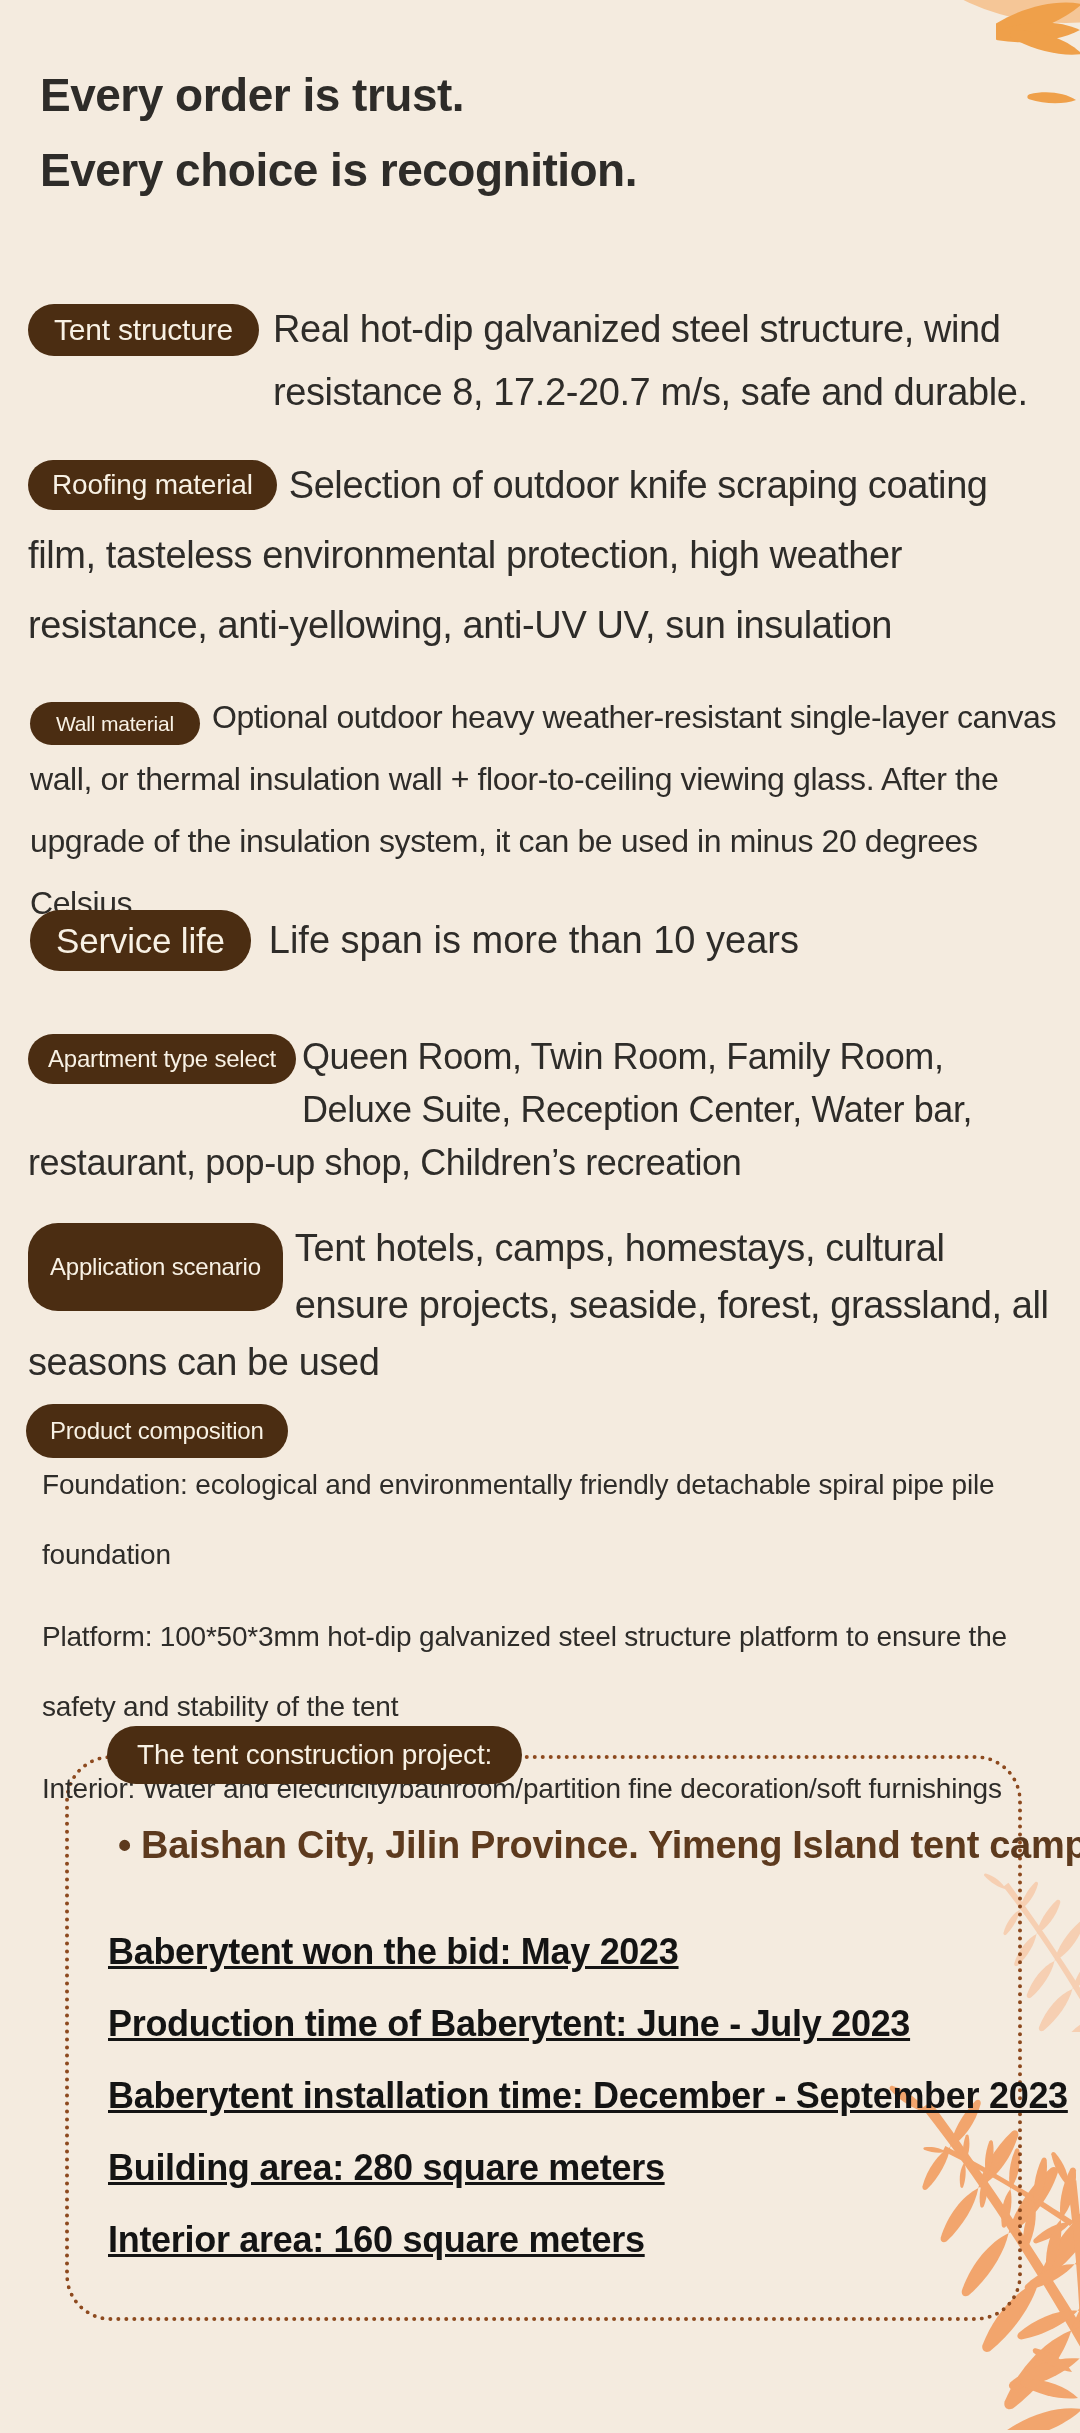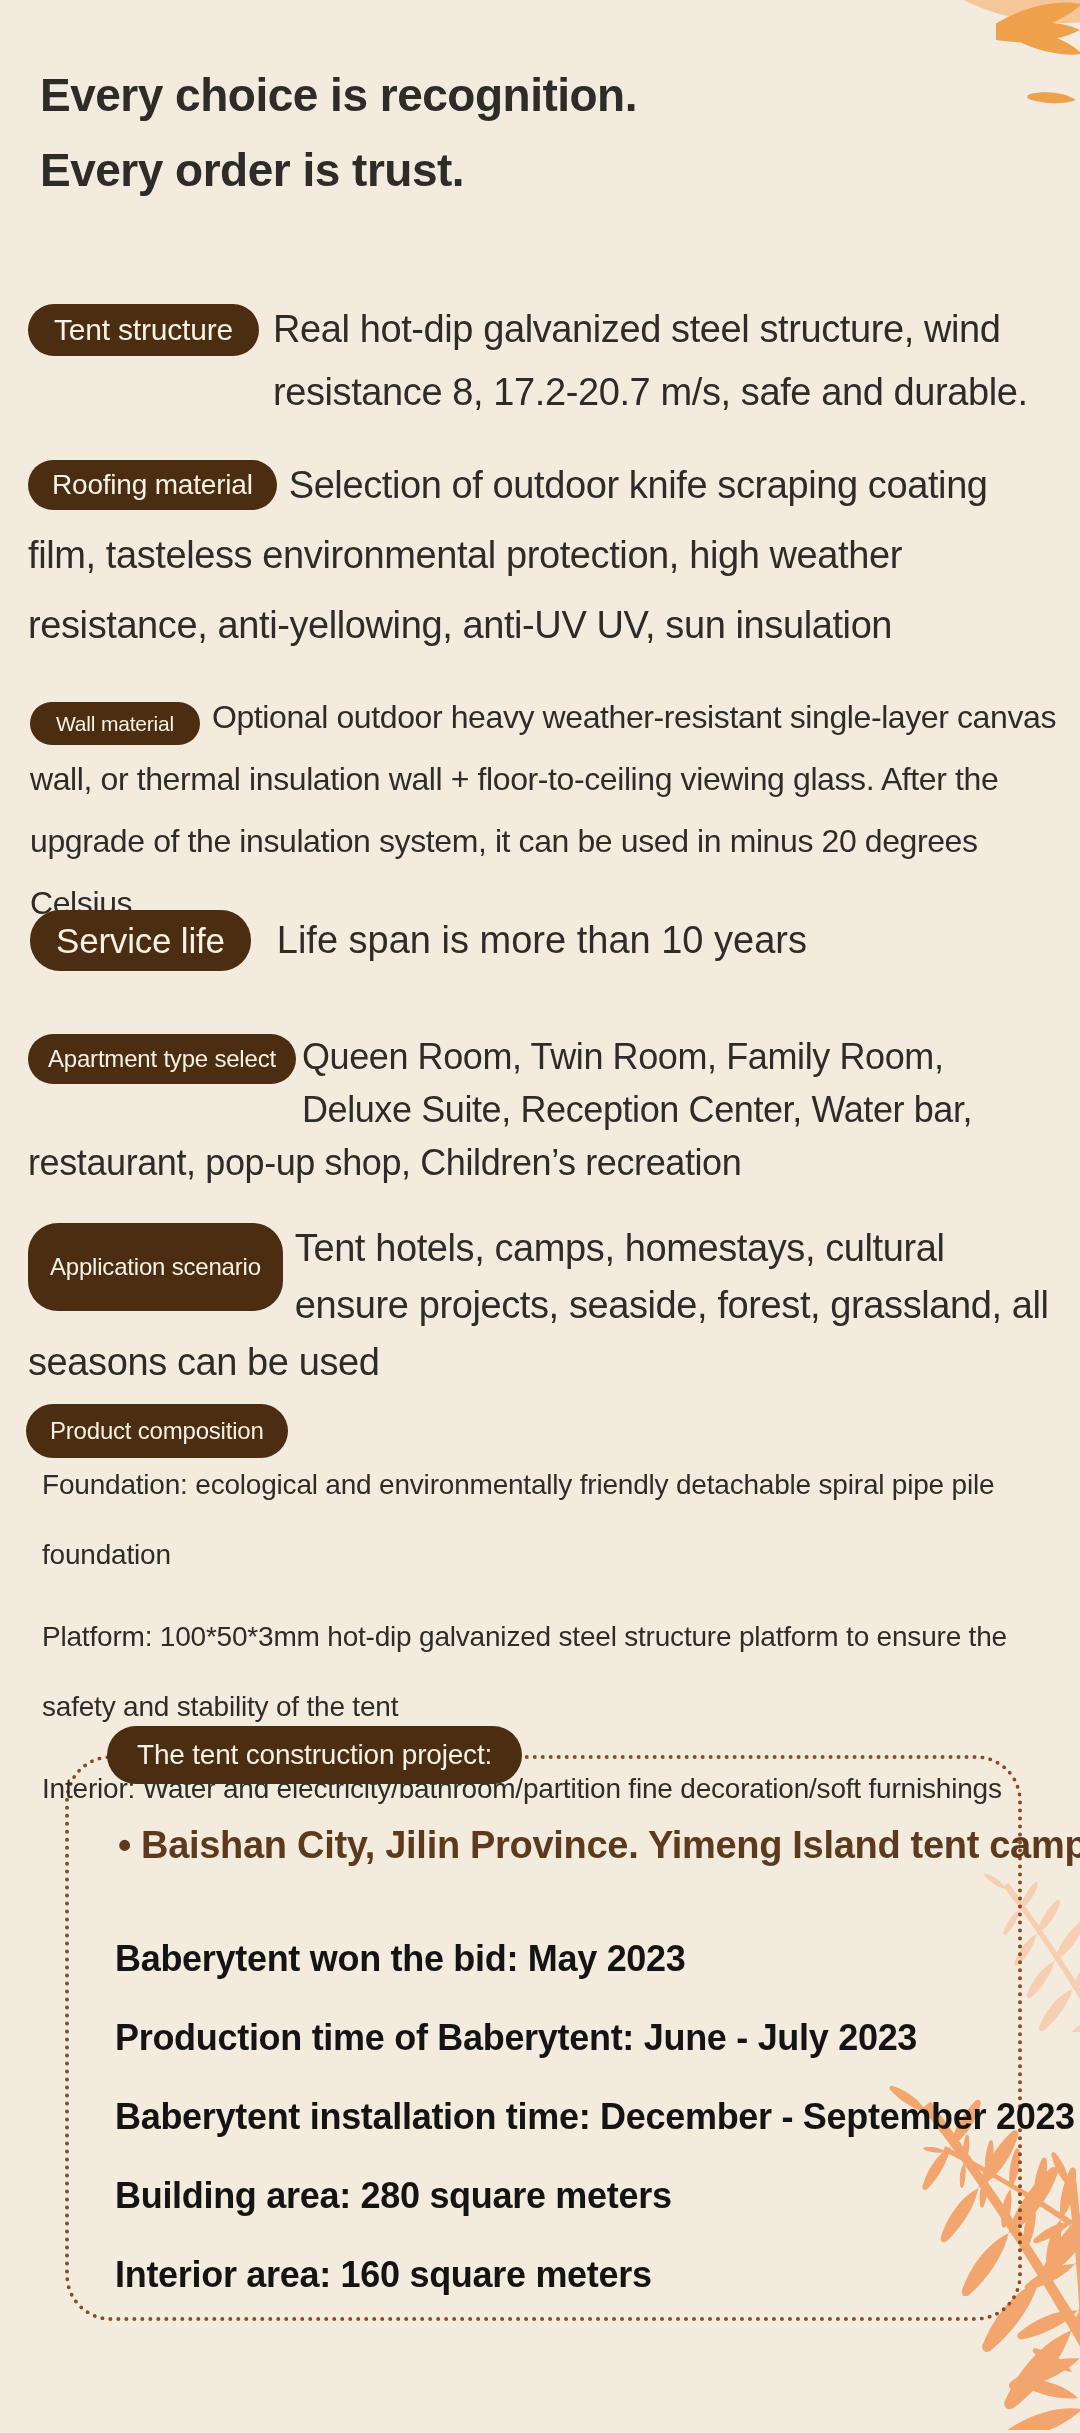--- a/index.html
+++ b/index.html
@@ -27,21 +27,21 @@
     letter-spacing:-0.2px;line-height:1;white-space:nowrap;
   }
   .sec p{margin:0;letter-spacing:-0.4px;}
   .sec .badge{float:left;}
   .sec1{left:28px;top:298px;width:1024px;font-size:38px;line-height:63px;}
   .sec1 .badge{font-size:30px;padding:11px 26px;margin:6px 14px 9px 0;}
   .sec2{left:28px;top:450px;width:1026px;font-size:38px;line-height:70px;}
   .sec2 .badge{font-size:28px;padding:11px 24px;margin:10px 12px 0 0;}
   .sec3{left:30px;top:686px;width:1032px;font-size:32px;line-height:62px;}
   .sec3 .badge{font-size:21px;padding:11px 26px;margin:16px 12px 0 0;text-align:right;}
-  .sec4{left:30px;top:910px;display:flex;align-items:center;gap:26px;font-size:38px;}
+  .sec4{left:30px;top:910px;display:flex;align-items:center;gap:18px;font-size:38px;}
   .sec4 .badge{font-size:35px;padding:13px 26px;}
   .sec5{left:28px;top:1030px;width:1014px;font-size:36px;line-height:53px;}
   .sec5 .badge{font-size:24px;padding:13px 20px;margin:4px 6px 0 0;}
   .sec6{left:28px;top:1220px;width:1030px;font-size:38px;line-height:57px;}
   .sec6 .badge{font-size:24px;padding:32px 22px;margin:3px 12px 0 0;}
   .comp-badge{left:26px;top:1376px;margin-top:28px;}
   .comp-badge .badge{font-size:24px;padding:15px 24px;}
   .comp-lines{left:30px;top:1438px;width:1024px;font-size:28px;line-height:70px;letter-spacing:-0.2px;}
   .comp-lines p{margin:12px;}
   
@@ -53,21 +53,21 @@
   .box-badge .badge{font-size:28px;padding:15px 30px;}
   .box-location{
     left:118px;top:1824px;font-size:38px;font-weight:700;letter-spacing:-0.3px;
     color:#5d3a1e;white-space:nowrap;
   }
   .box-location .bullet{margin-right:10px;}
   .box-details{
     left:100px;top:1912px;font-size:36px;line-height:64px;font-weight:700;
     letter-spacing:-0.3px;color:#141414;white-space:nowrap;
   }
-  .box-details p{margin:15px;}
+  .box-details p{margin:8px;text-decoration:underline;}
 </style>
 </head>
 <body>
 
 <div class="canvas">
 
   <svg width="0" height="0" style="position:absolute" aria-hidden="true">
     <defs>
       <path id="lf" d="M0 0 C 18 -8 46 -10 72 -4 C 76 -2 76 2 72 4 C 46 12 18 10 0 0 Z"></path>
       <g id="frond">
@@ -106,22 +106,22 @@
     <g fill="#f2a56d">
       <use href="#frond" transform="translate(252,320) scale(1.08)"></use>
       <use href="#frond" transform="translate(252,398) rotate(30) scale(0.92)"></use>
       <use href="#frond" transform="translate(240,196) rotate(-26) scale(0.55)"></use>
       <use href="#lf" transform="translate(248,368) rotate(196) scale(0.8)"></use>
       <use href="#lf" transform="translate(242,342) rotate(210) scale(0.6)"></use>
     </g>
   </svg>
 
   <div class="txt heading">
+    <div>Every order is trust.</div>
     <div>Every choice is recognition.</div>
-    <div>Every order is trust.</div>
   </div>
 
   <div class="txt sec sec1">
     <p><span class="badge">Tent structure</span><span>Real hot-dip galvanized steel structure, wind resistance 8, 17.2-20.7 m/s, safe and durable.</span></p>
   </div>
 
   <div class="txt sec sec2">
     <p><span class="badge">Roofing material</span><span>Selection of outdoor knife scraping coating film, tasteless environmental protection, high weather resistance, anti-yellowing, anti-UV UV, sun insulation</span></p>
   </div>
 

